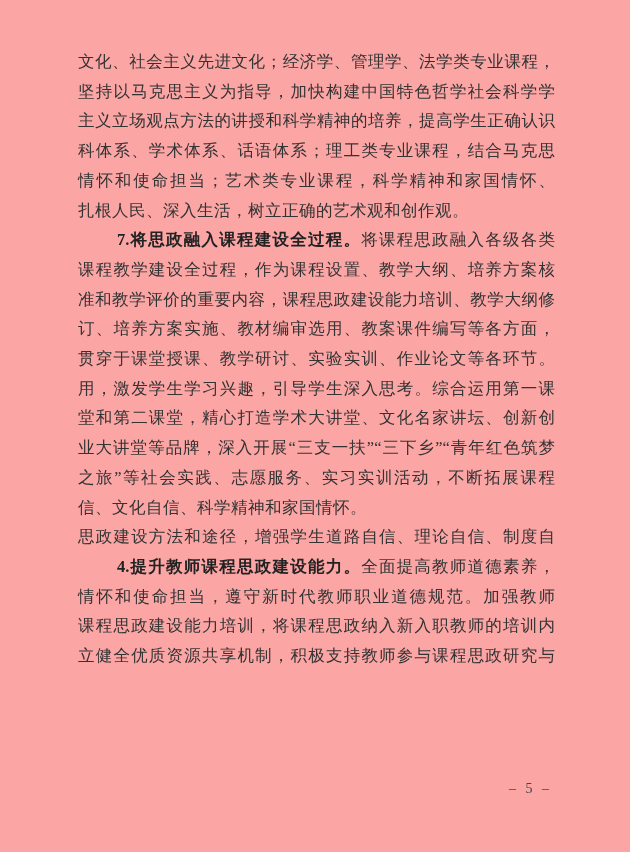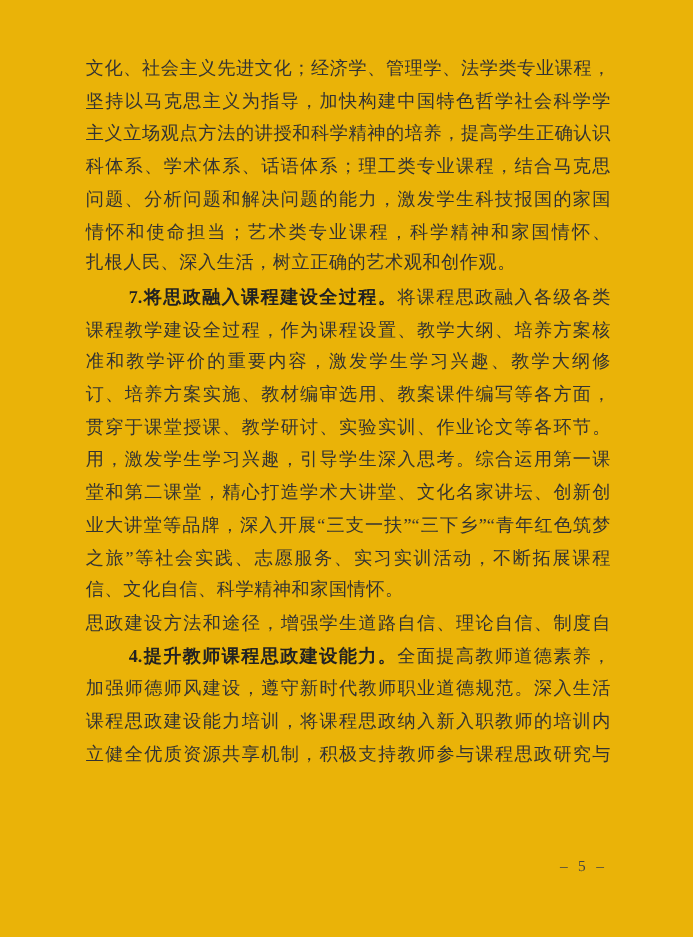--- a/index.html
+++ b/index.html
@@ -10,42 +10,41 @@
   body {
     width: 630px;
     height: 852px;
     position: relative;
     font-family: "Liberation Serif", "DejaVu Serif", serif;
     overflow: hidden;
   }
   .page {
     position: absolute;
     inset: 0;
-    background: #eab308;
+    background: #fca5a5;
   }
   .text-block {
     position: absolute;
     left: 78px;
     top: 47px;
     width: 477px;
   }
   .line {
     font-size: 16.5px;
     line-height: 29.7px;
     color: #333333;
     text-align: justify;
     text-align-last: justify;
     text-justify: inter-character;
     white-space: normal;
   }
   .line.nojust {
     text-align: left;
     text-align-last: left;
     letter-spacing: 0.5px;
-    font-family: Liberation Mono, monospace;
   }
   .line.indent {
     text-indent: 39px;
   }
   .b {
     font-weight: bold;
     color: #222222;
   }
   .page-num {
     position: absolute;
@@ -59,33 +58,32 @@
 </style>
 </head>
 <body>
 
 <div class="page">
   <div class="text-block">
       <div class="line"><span>文化、社会主义先进文化；经济学、管理学、法学类专业课程，</span></div>
       <div class="line"><span>坚持以马克思主义为指导，加快构建中国特色哲学社会科学学</span></div>
       <div class="line"><span>主义立场观点方法的讲授和科学精神的培养，提高学生正确认识</span></div>
       <div class="line"><span>科体系、学术体系、话语体系；理工类专业课程，结合马克思</span></div>
-      <div class="line"><span>问题、分析问题和解决问题的能力，激发学生科技报国的家国</span></div>
       <div class="line"><span>情怀和使命担当；艺术类专业课程，科学精神和家国情怀、</span></div>
       <div class="line nojust"><span>扎根人民、深入生活，树立正确的艺术观和创作观。</span></div>
       <div class="line indent"><span class="b">7.将思政融入课程建设全过程。</span><span>将课程思政融入各级各类</span></div>
       <div class="line"><span>课程教学建设全过程，作为课程设置、教学大纲、培养方案核</span></div>
-      <div class="line"><span>准和教学评价的重要内容，激发学生学习兴趣、教学大纲修</span></div>
+      <div class="line"><span>准和教学评价的重要内容，课程思政建设能力培训、教学大纲修</span></div>
       <div class="line"><span>订、培养方案实施、教材编审选用、教案课件编写等各方面，</span></div>
       <div class="line"><span>贯穿于课堂授课、教学研讨、实验实训、作业论文等各环节。</span></div>
       <div class="line"><span>用，激发学生学习兴趣，引导学生深入思考。综合运用第一课</span></div>
       <div class="line"><span>堂和第二课堂，精心打造学术大讲堂、文化名家讲坛、创新创</span></div>
       <div class="line"><span>业大讲堂等品牌，深入开展“三支一扶”“三下乡”“青年红色筑梦</span></div>
       <div class="line"><span>之旅”等社会实践、志愿服务、实习实训活动，不断拓展课程</span></div>
       <div class="line nojust"><span>信、文化自信、科学精神和家国情怀。</span></div>
       <div class="line"><span>思政建设方法和途径，增强学生道路自信、理论自信、制度自</span></div>
       <div class="line indent"><span class="b">4.提升教师课程思政建设能力。</span><span>全面提高教师道德素养，</span></div>
-      <div class="line"><span>加强师德师风建设，遵守新时代教师职业道德规范。深入生活</span></div>
+      <div class="line"><span>情怀和使命担当，遵守新时代教师职业道德规范。加强教师</span></div>
       <div class="line"><span>课程思政建设能力培训，将课程思政纳入新入职教师的培训内</span></div>
       <div class="line"><span>立健全优质资源共享机制，积极支持教师参与课程思政研究与</span></div>
     </div>
   <div class="page-num">– 5 –</div>
 </div>
 
 </body></html>

